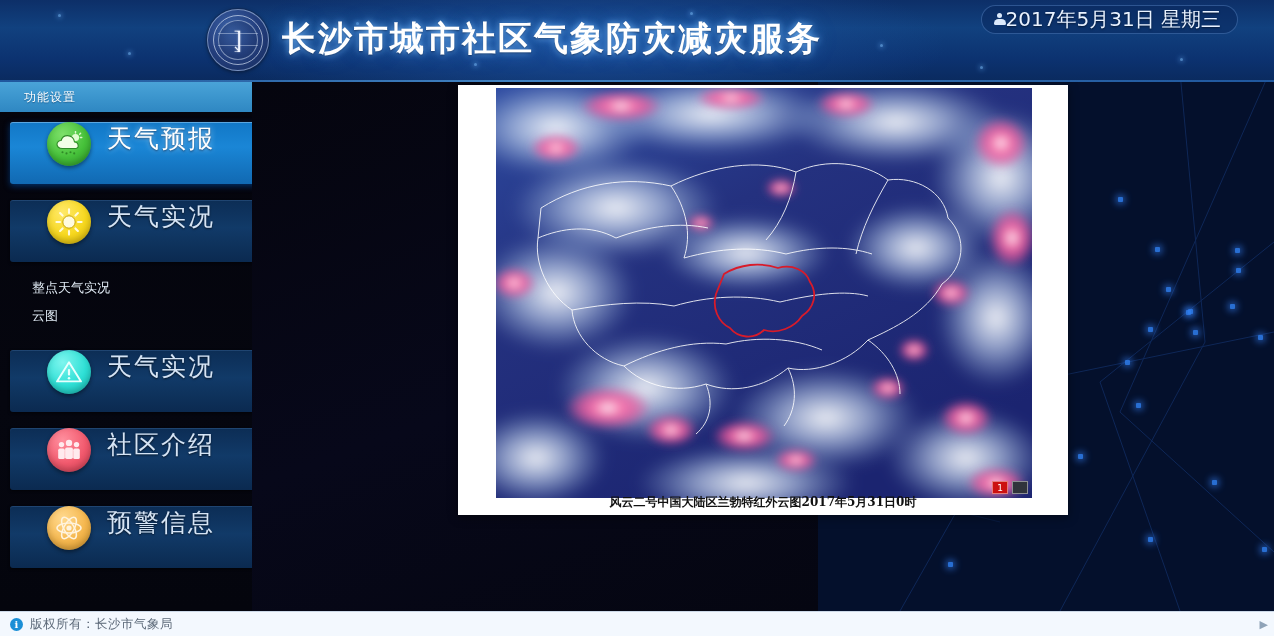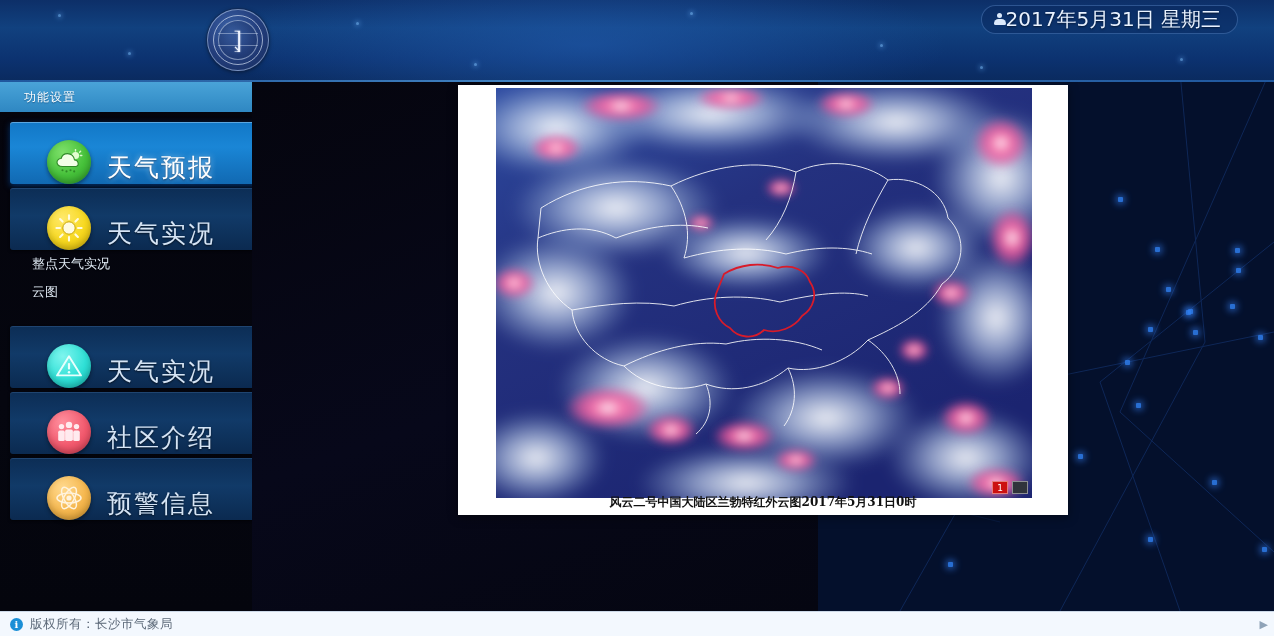--- a/index.html
+++ b/index.html
@@ -117,22 +117,22 @@
   }
   .sb-head {
     height:30px; width:252px;
     background: linear-gradient(180deg,#4aa3d8 0%, #3b95cd 52%, #2f87c2 100%);
     color:#ffffff; font-size:12px; display:flex; align-items:center;
     padding-left:24px; letter-spacing:1px;
     text-shadow:0 1px 1px rgba(0,40,80,.45);
   }
   .sb-list { position:relative; padding:10px 0 0 0; }
   .sb-item {
-    position:relative; margin:0 10px 4px 10px; height:62px;
-    border-radius:3px; display:flex; align-items:flex-end;
+    position:relative; margin:0 10px 16px 10px; height:62px;
+    border-radius:3px; display:flex; align-items:flex-start;
     background: linear-gradient(180deg,#0c2d55 0%, #113a68 45%, #0b2a50 100%);
     box-shadow: inset 0 1px 0 rgba(120,180,240,.18), 0 1px 3px rgba(0,0,0,.6);
     cursor:pointer;
   }
   .sb-item.active {
     background: linear-gradient(180deg,#1277c6 0%, #1a86d6 40%, #1169b2 100%);
     box-shadow: inset 0 1px 0 rgba(180,225,255,.45), 0 2px 6px rgba(0,60,130,.8);
   }
   .sb-item .ic {
     width:44px; height:44px; border-radius:50%; margin-left:37px;
@@ -232,20 +232,21 @@
     </div>
 
     <div class="logo-wrap">
       <div class="logo-seal">
         <div class="ring"></div>
         <div class="globe"></div>
         <div class="swirl">⦎</div>
       </div>
     </div>
 
+    <div class="site-title">长沙市城市社区气象防灾减灾服务</div>
 
     <div class="date-badge">
       <span class="user-ico"></span>
       <span>2017年5月31日 星期三</span>
     </div>
   </div>
 
   <div class="body-area">
 
     <div class="bg-lines">

